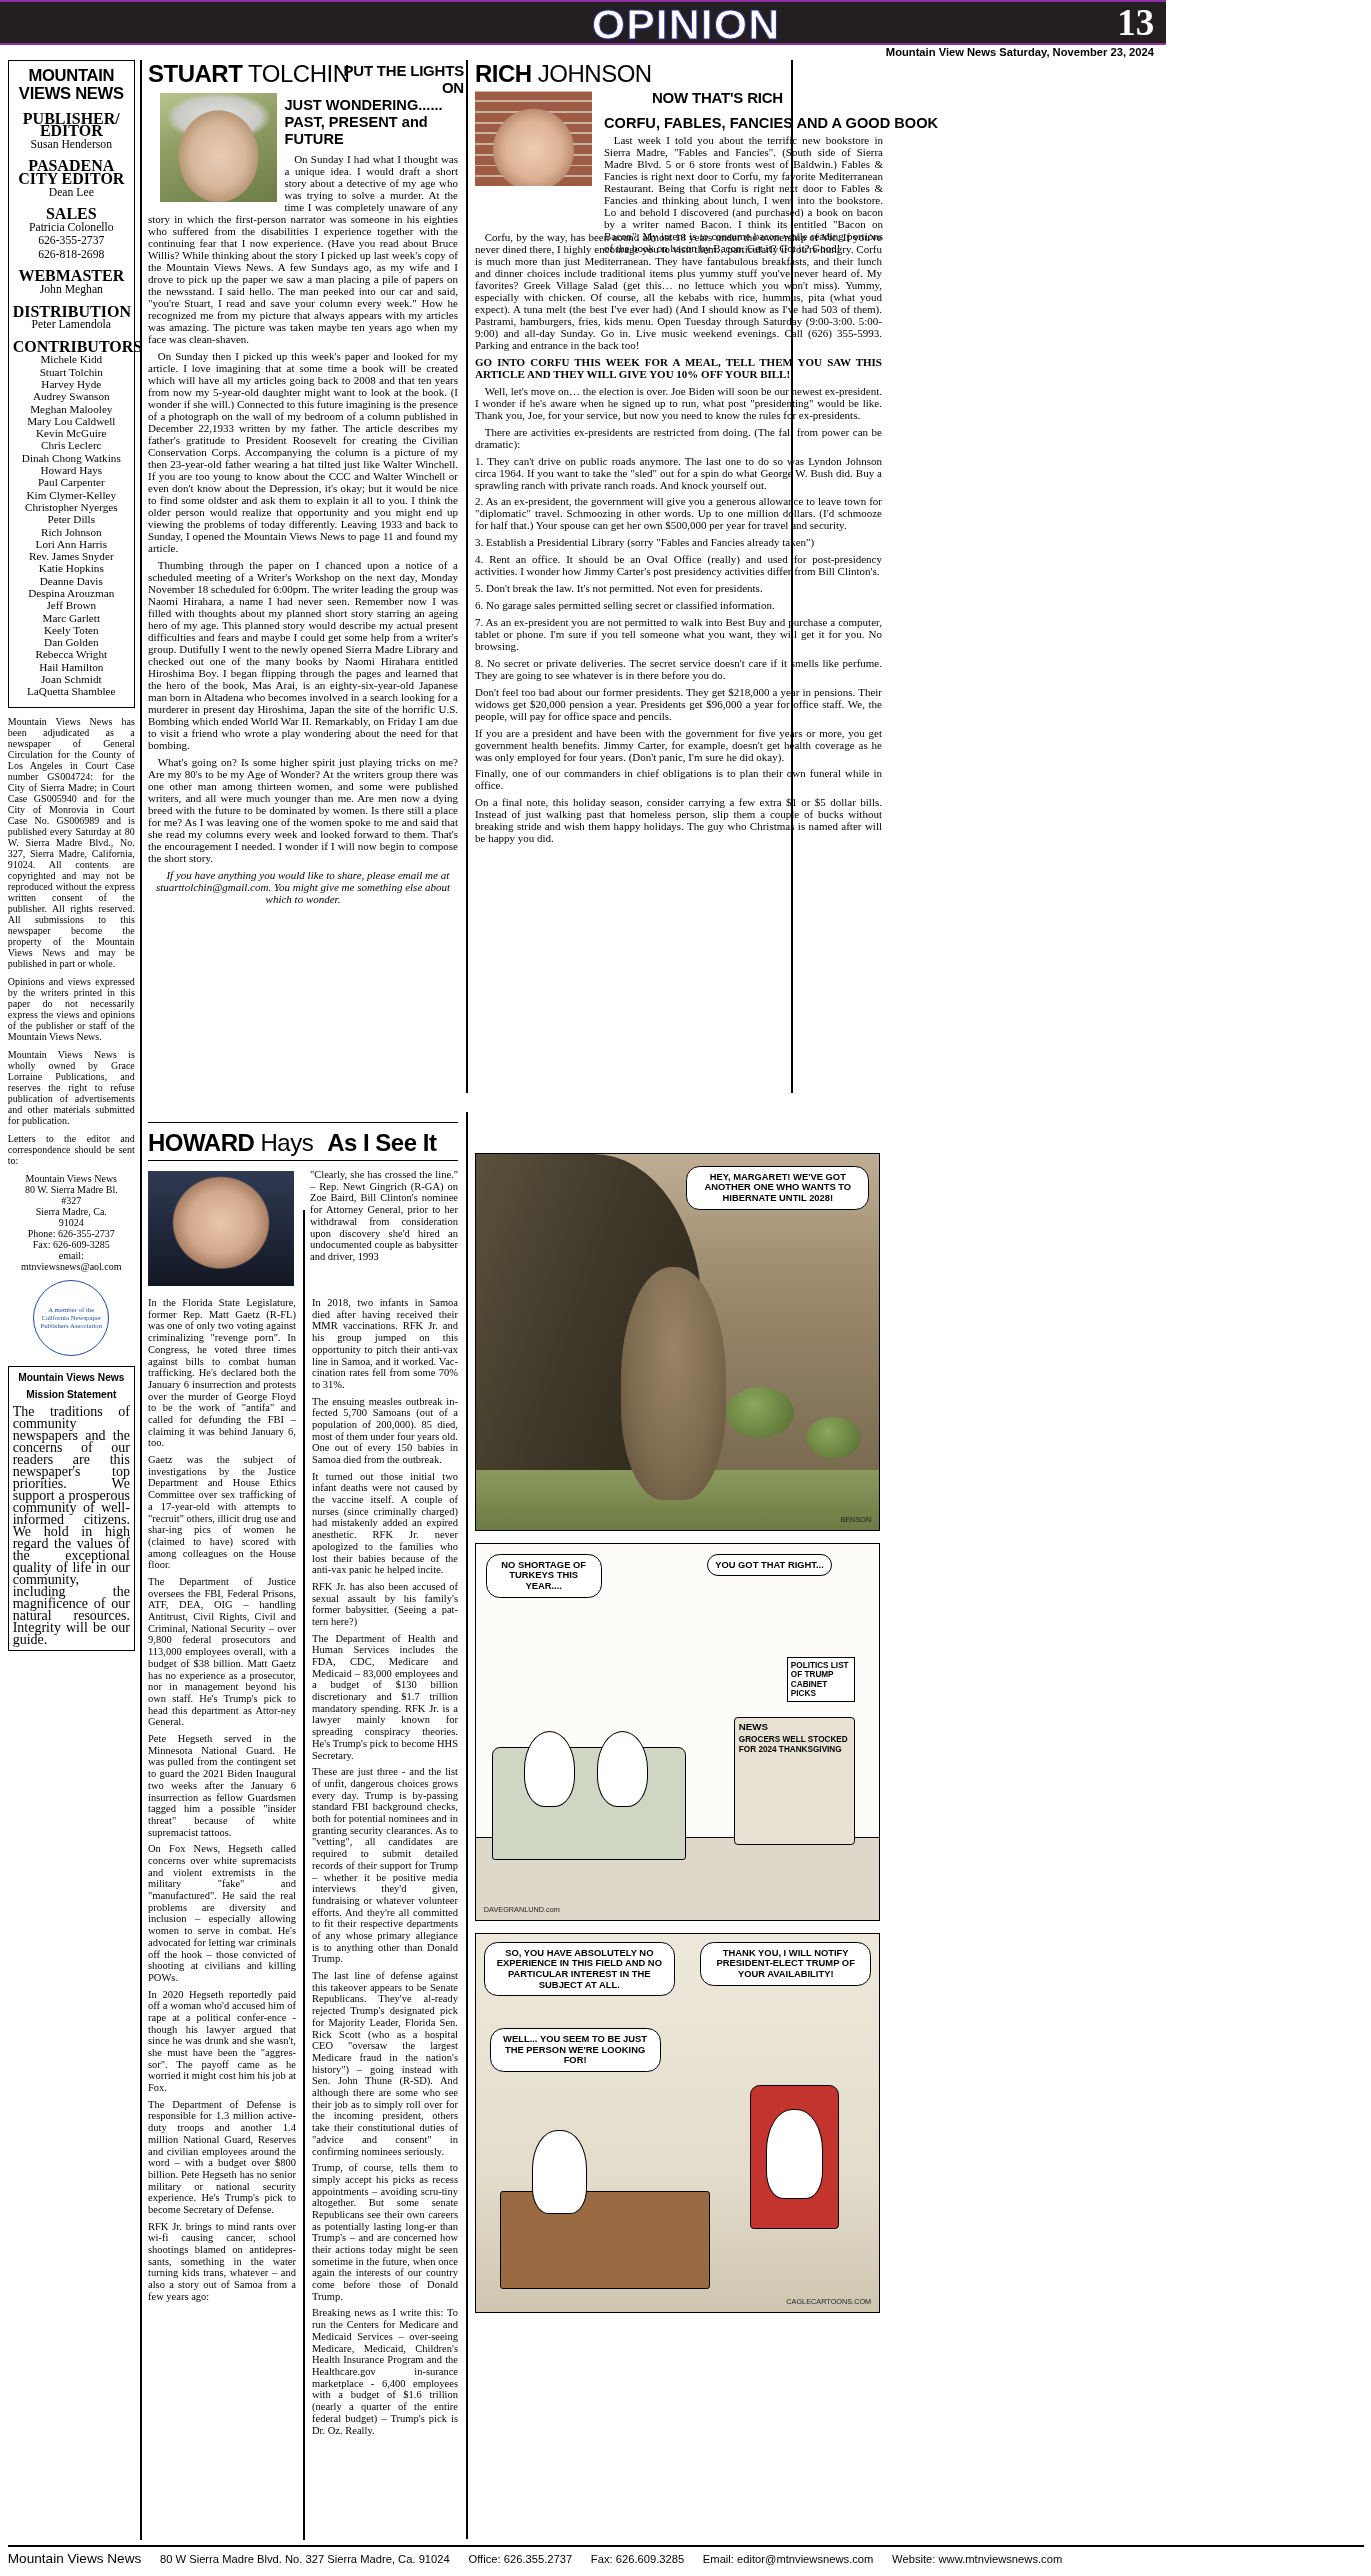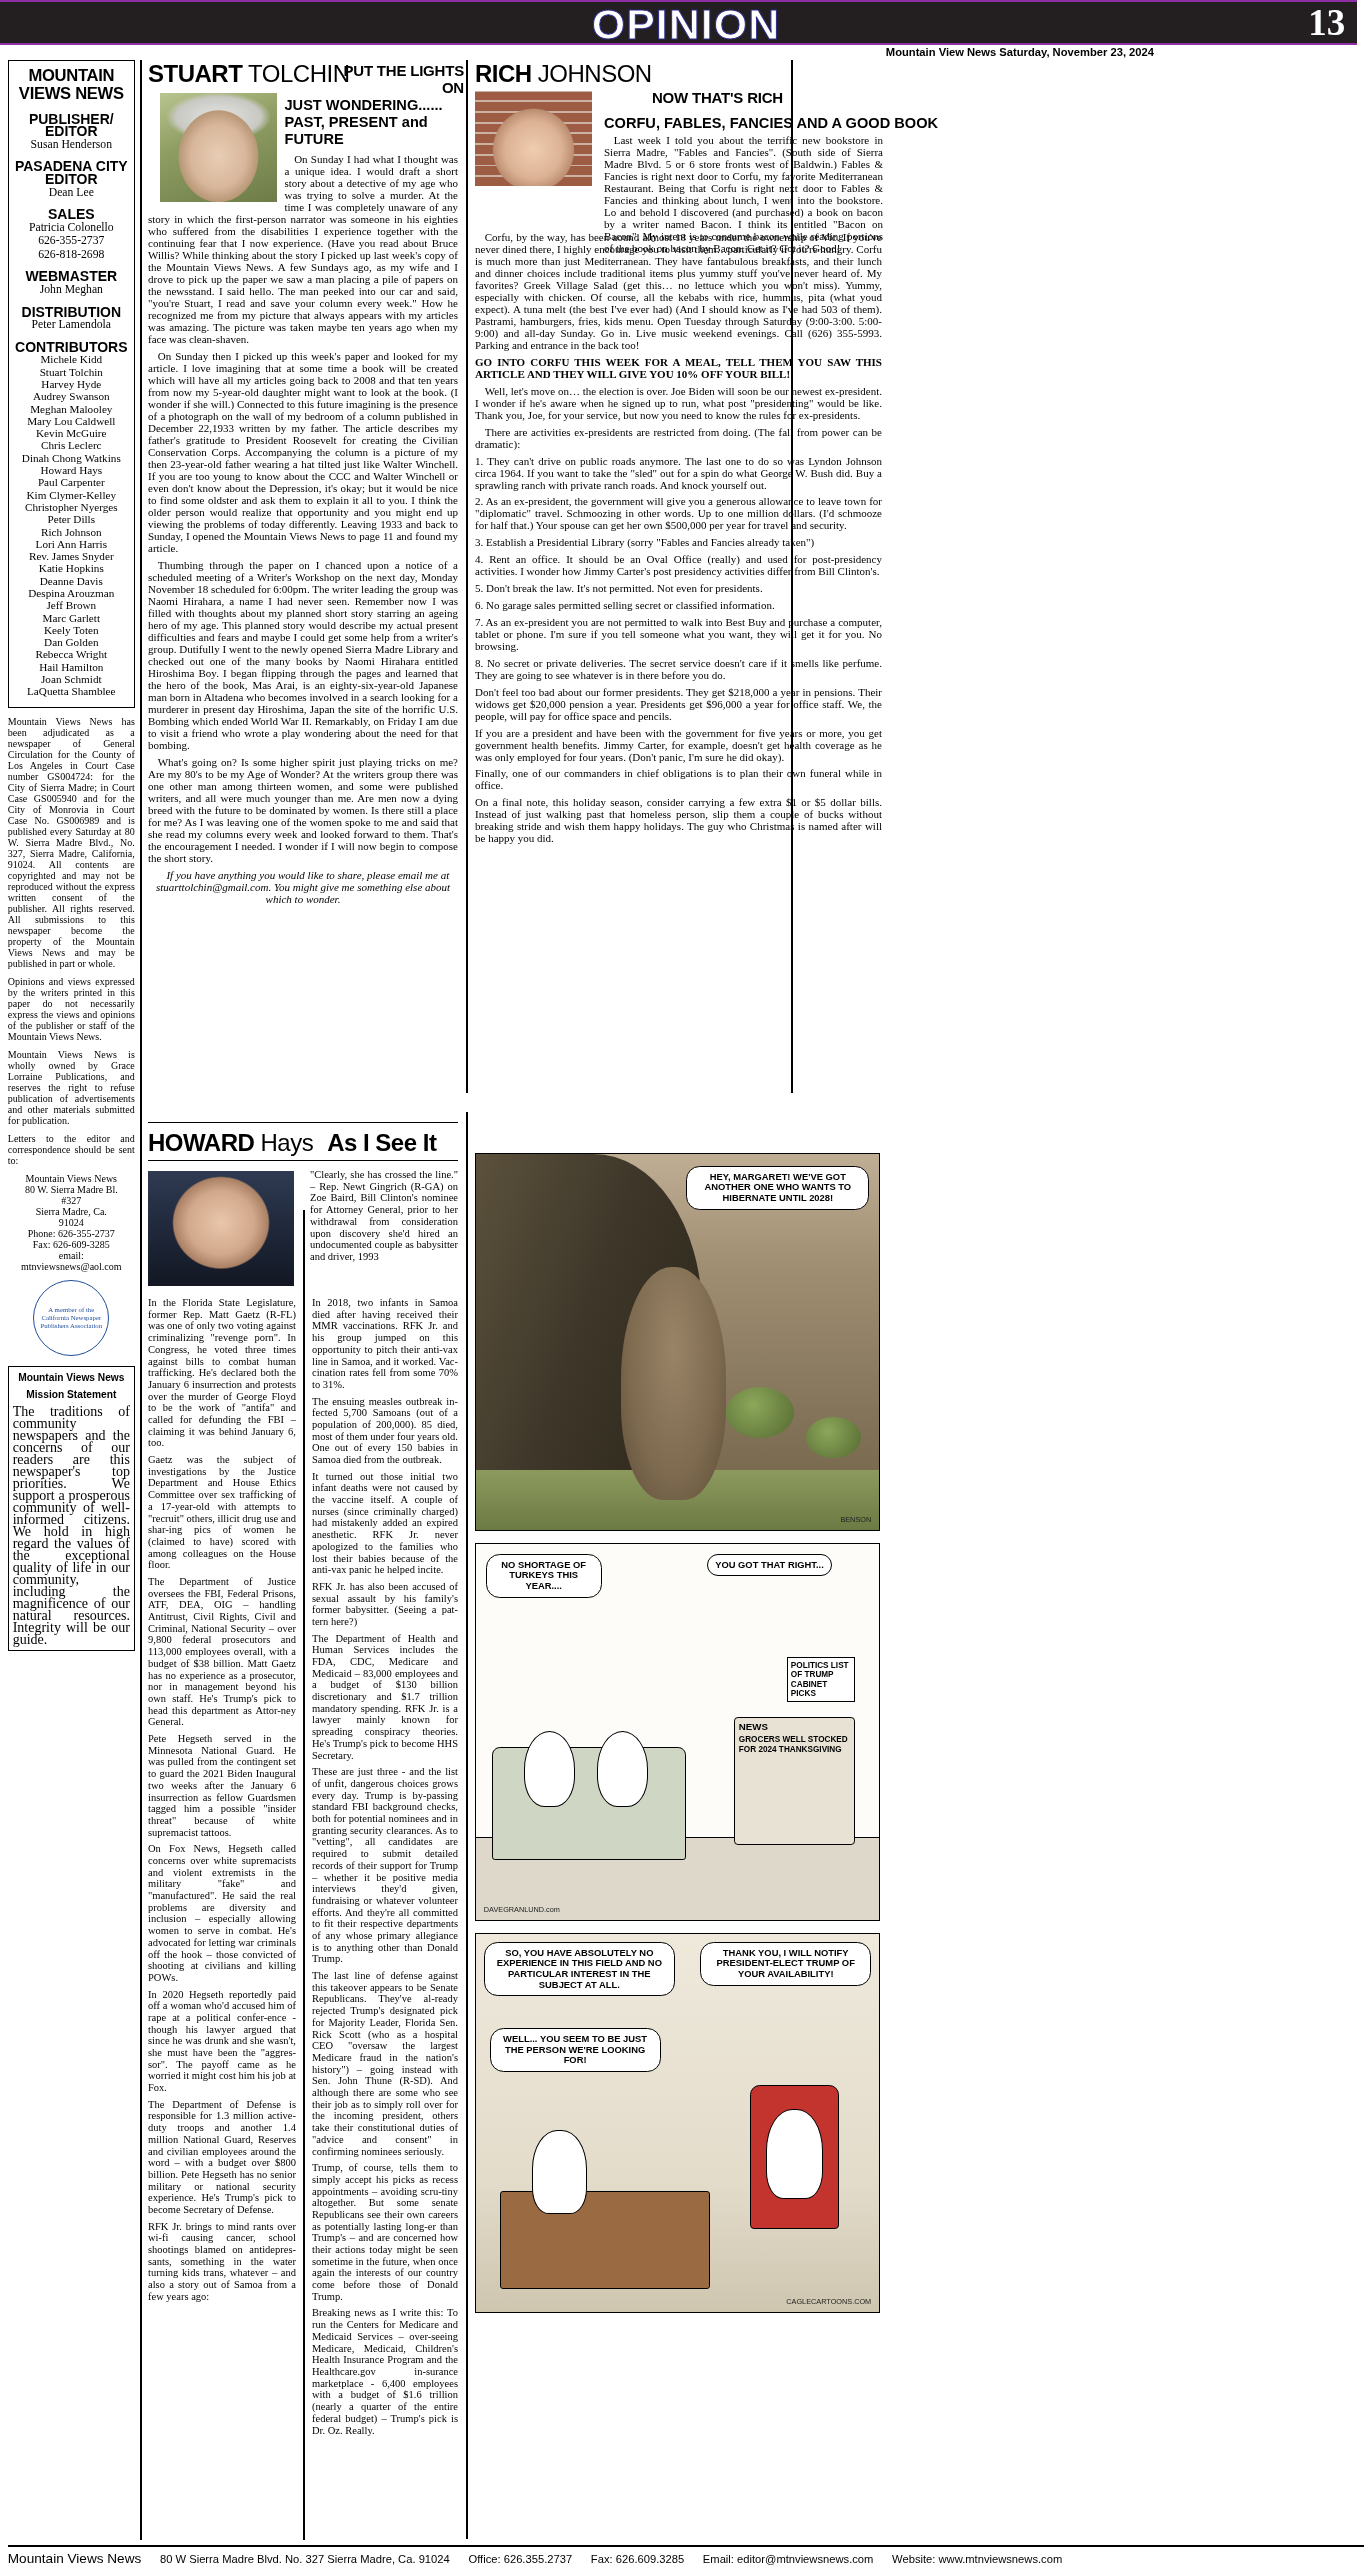--- a/index.html
+++ b/index.html
@@ -6,21 +6,21 @@
   body {
     width: 1372px; height: 2576px;
     background: #ffffff;
     font-family: "Liberation Serif", serif;
     position: relative;
     overflow: hidden;
   }
 
   
   .masthead-bar {
-    position: absolute; left: 0; top: 0; width: 1357px; height: 45px;
+    position: absolute; left: 0; top: 0; width: 1166px; height: 45px;
     background: #231f20;
     border-top: 2.9px solid #8e2fa5;
     border-bottom: 2.9px solid #8e2fa5;
   }
   .masthead-title {
     position: absolute; left: 0; top: 0; width: 1372px;
     text-align: center;
     font-family: "Liberation Sans", sans-serif;
     font-weight: bold;
     font-size: 43px;
@@ -61,22 +61,22 @@
     border: 1.5px solid #000;
     padding: 5.8px 3.9px 9.7px 3.9px;
     text-align: center;
   }
   .sb-name {
     font-family: "Liberation Sans", sans-serif;
     font-weight: bold; font-size: 16.6px; line-height: 18.5px;
     letter-spacing: -0.3px;
   }
   .sb-head {
-    font-family: Liberation Sans, sans-serif;
-    font-weight: bold; font-size: 14px; line-height: 12.7px;
+    font-family: Liberation Serif, serif;
+    font-weight: bold; font-size: 16px; line-height: 12.7px;
     margin-top: 8.8px;
   }
   .sb-sub {
     font-family: "Liberation Serif", serif;
     font-size: 11.7px; line-height: 13.6px;
   }
   .sb-list {
     font-family: "Liberation Serif", serif;
     font-size: 11.2px; line-height: 12.3px;
   }

